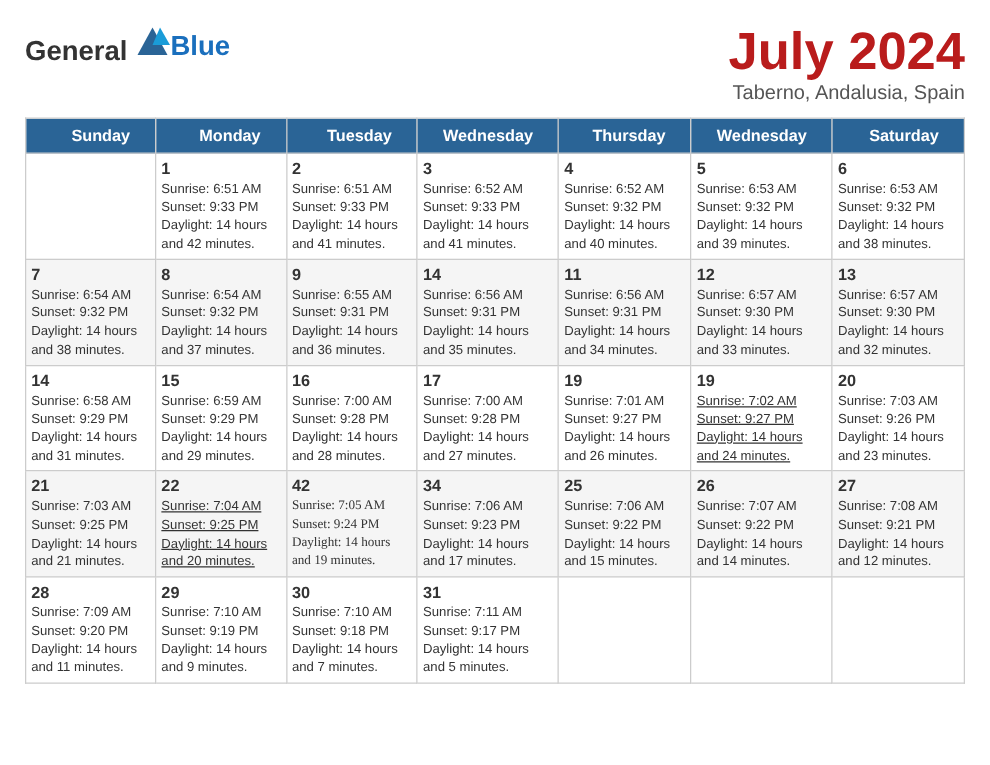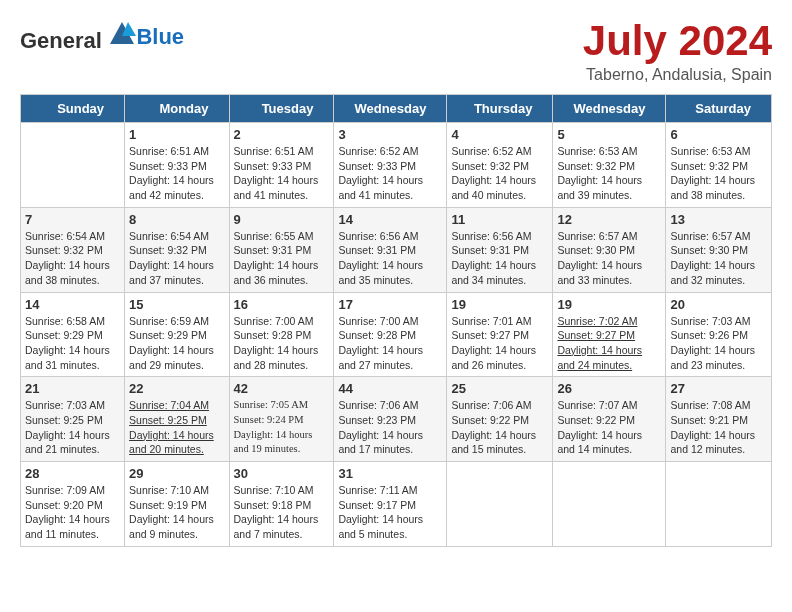--- a/index.html
+++ b/index.html
@@ -293,21 +293,21 @@
 and 20 minutes.</div>
         </td>
         <td>
           <div class="day-number">42</div>
           <div class="day-info" style="white-space: pre-line; font-family: Liberation Serif, serif;">Sunrise: 7:05 AM
 Sunset: 9:24 PM
 Daylight: 14 hours
 and 19 minutes.</div>
         </td>
         <td>
-          <div class="day-number">44</div>
+          <div class="day-number">34</div>
           <div class="day-info" style="white-space: pre-line;">Sunrise: 7:06 AM
 Sunset: 9:23 PM
 Daylight: 14 hours
 and 17 minutes.</div>
         </td>
         <td>
           <div class="day-number">25</div>
           <div class="day-info" style="white-space: pre-line;">Sunrise: 7:06 AM
 Sunset: 9:22 PM
 Daylight: 14 hours

